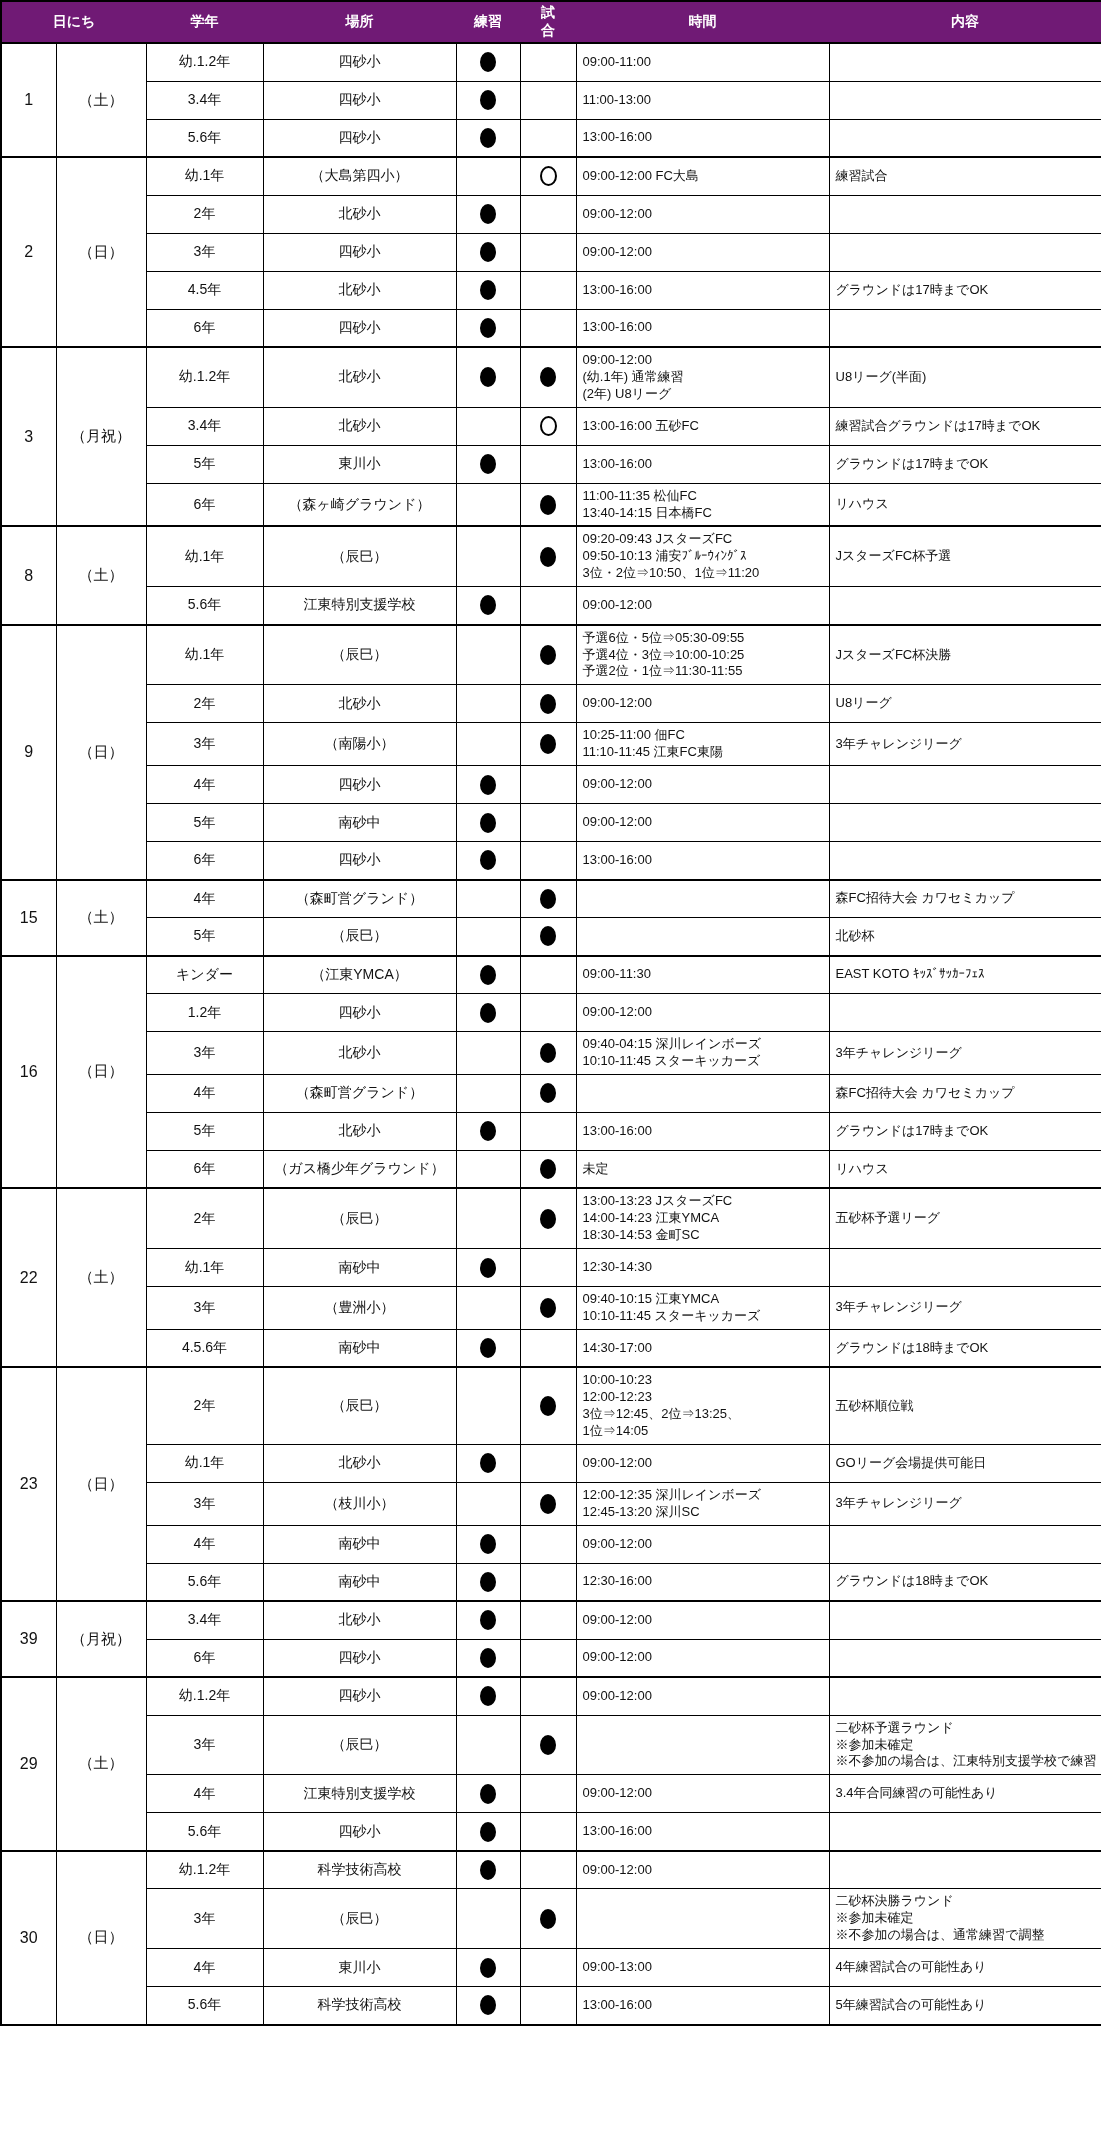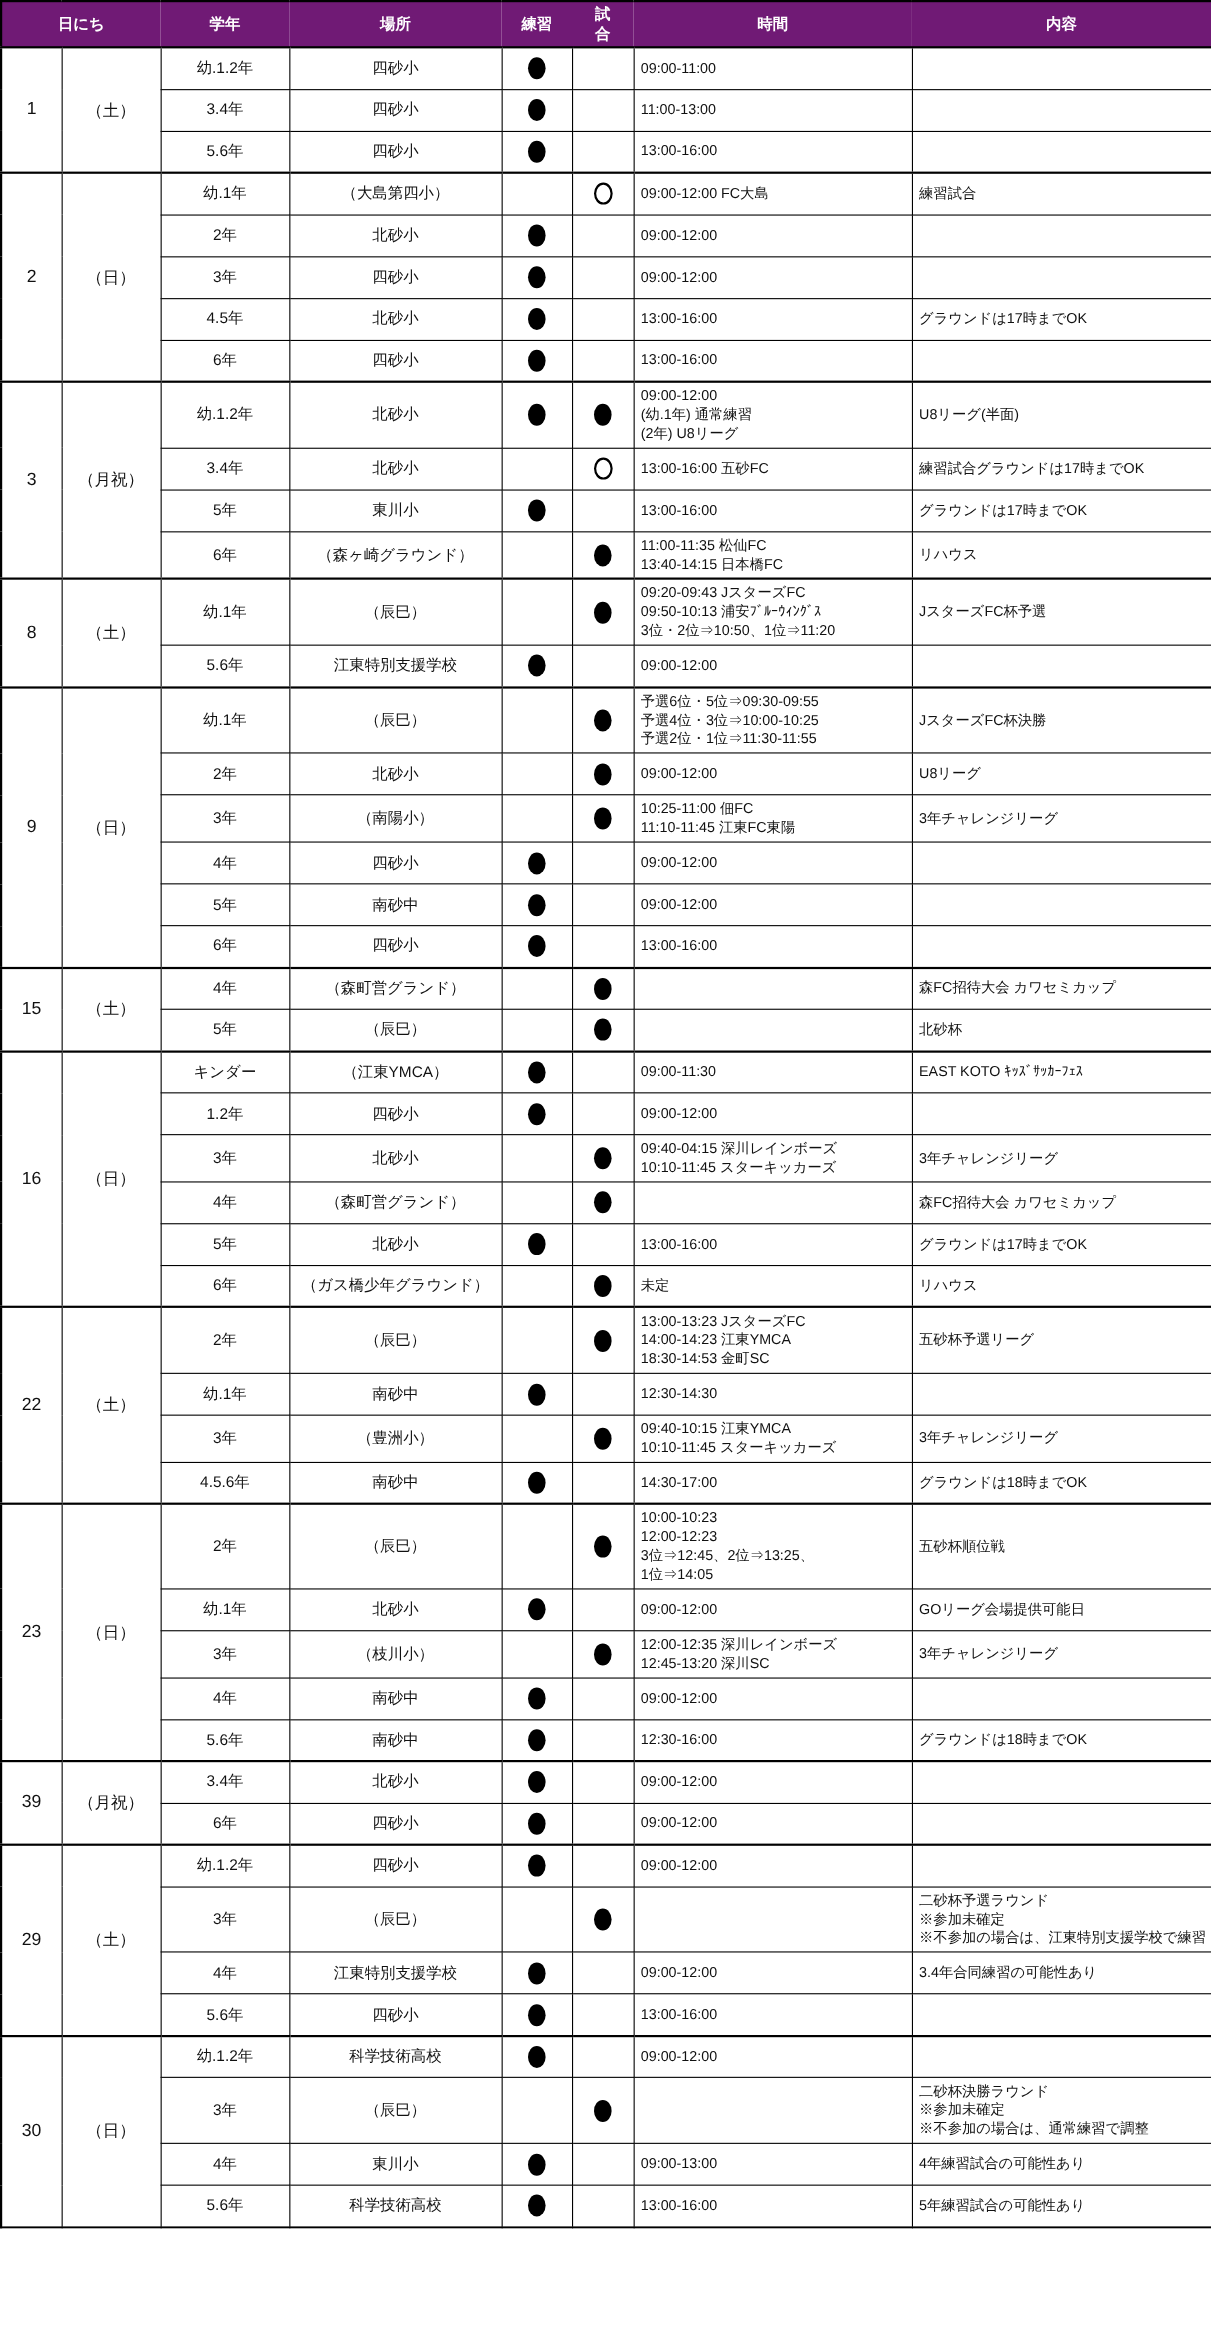--- a/index.html
+++ b/index.html
@@ -259,21 +259,21 @@
         <td class="c-content"></td>
       </tr>
       <tr class="group-start">
         <td class="c-day" rowspan="6">9</td>
         <td class="c-dow" rowspan="6">（日）</td>
         <td class="c-grade">幼.1年</td>
         <td class="c-place">（辰巳）</td>
         <td class="c-practice"></td>
         <td class="c-match"><span class="mark-filled"></span></td>
         <td class="c-time">
-          <div>予選6位・5位⇒09:30-09:55</div>
+          <div>予選6位・5位⇒05:30-09:55</div>
           <div>予選4位・3位⇒10:00-10:25</div>
           <div>予選2位・1位⇒11:30-11:55</div>
         </td>
         <td class="c-content">
           <div>JスターズFC杯決勝</div>
         </td>
       </tr>
       <tr>
         <td class="c-grade">2年</td>
         <td class="c-place">北砂小</td>

